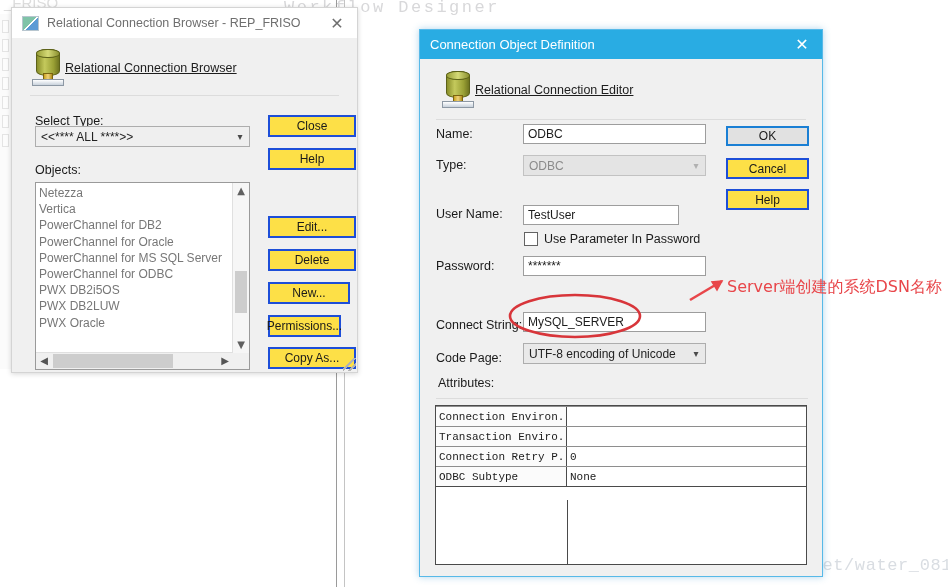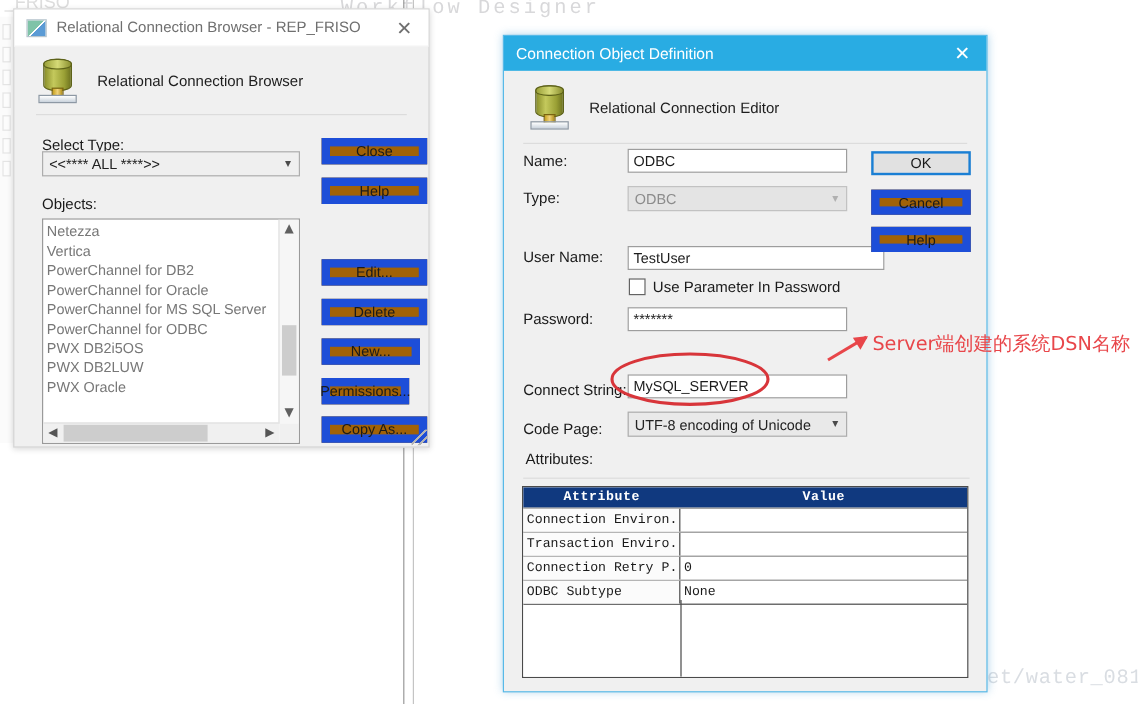--- a/index.html
+++ b/index.html
@@ -96,21 +96,21 @@
     background: linear-gradient(to right,#c8a11e,#f0d27a,#b08e18);
     border:1px solid #7a6310;
   }
   .db-icon .base {
     position:absolute; left: 0px; top: 30px; width: 30px; height: 5px;
     background: linear-gradient(to bottom,#ffffff,#c9d2dc);
     border:1px solid #8d98a4;
   }
 
   .hdr-row { display: flex; align-items: center; padding: 10px 0 0 20px; }
-  .hdr-row .hdr-label { margin-left: 19px; font-size: 12.5px; color: #1d1d1d; }
+  .hdr-row .hdr-label { margin-left: 3px; font-size: 12.5px; color: #1d1d1d; text-decoration: underline; }
   .hr { height: 1px; background: #dcdcdc; margin: 8px 18px 0 18px; }
 
   .lbl { font-size: 12.5px; color: #1a1a1a; }
 
   .combo {
     box-sizing: border-box;
     background: #efefef;
     border: 1px solid #adadad;
     height: 21px;
     display: flex; align-items: center;
@@ -161,22 +161,22 @@
   .hscroll .thumb {
     position: absolute; left: 17px; top: 1px; width: 120px; height: 14px;
     background: #cdcdcd;
   }
   .corner-box {
     position:absolute; right:0; bottom:0; width:16px; height:16px; background:#f0f0f0;
   }
 
   .btn {
     box-sizing: border-box;
-    background: #a16207;
-    border: 7px solid #1d4ed8;
+    background: #fde047;
+    border: 2px solid #1d4ed8;
     font-size: 12px; color: #1a1a1a;
     display: flex; align-items: center; justify-content: center;
     cursor: default;
     font-family: "Liberation Sans", sans-serif;
   }
   .btn.default { border: 2px solid #1a7fd4; background: #e1e1e1; }
 
   .resize-grip {
     position: absolute; right: 1px; bottom: 1px; width: 13px; height: 13px;
     background:
@@ -361,21 +361,21 @@
     <div class="lbl" style="position:absolute; left:16px; top:97px;">Name:</div>
     <div class="field" style="position:absolute; left:103px; top:94px; width:183px;">ODBC</div>
 
     <div class="lbl" style="position:absolute; left:16px; top:128px;">Type:</div>
     <div class="combo ro" style="position:absolute; left:103px; top:125px; width:183px;">
       <span>ODBC</span>
       <span class="cb-arrow">▾</span>
     </div>
 
     <div class="lbl" style="position:absolute; left:16px; top:177px;">User Name:</div>
-    <div class="field" style="position:absolute; left:103px; top:175px; width:214px;">TestUser</div>
+    <div class="field" style="position:absolute; left:103px; top:175px; width:156px;">TestUser</div>
 
     <div class="chk-wrap" style="position:absolute; left:104px; top:202px;">
       <span class="chk"></span>
       <span class="lbl">Use Parameter In Password</span>
     </div>
 
     <div class="lbl" style="position:absolute; left:16px; top:229px;">Password:</div>
     <div class="field" style="position:absolute; left:103px; top:226px; width:183px;">*******</div>
 
     <div class="lbl" style="position:absolute; left:16px; top:288px;">Connect String:</div>
@@ -388,24 +388,20 @@
     </div>
 
     <div class="lbl" style="position:absolute; left:18px; top:346px;">Attributes:</div>
     <div style="position:absolute; left:16px; top:368px; width:372px; height:1px; background:#dcdcdc;"></div>
 
     <div class="btn default" style="position:absolute; left:306px; top:96px; width:83px; height:20px;">OK</div>
     <div class="btn" style="position:absolute; left:306px; top:128px; width:83px; height:21px;">Cancel</div>
     <div class="btn" style="position:absolute; left:306px; top:159px; width:83px; height:21px;">Help</div>
 
     <div class="grid" style="left:15px; top:375px; width:372px; height:160px;">
-      <div class="ghead">
-        <div style="width:131px;">Attribute</div>
-        <div style="flex:1 1 auto;">Value</div>
-      </div>
       <div id="attr-rows">
           <div class="grow">
             <div class="c1" style="width: 131px;">Connection Environ...</div>
             <div class="c2"></div>
           </div>
           <div class="grow">
             <div class="c1" style="width: 131px;">Transaction Enviro...</div>
             <div class="c2"></div>
           </div>
           <div class="grow">

